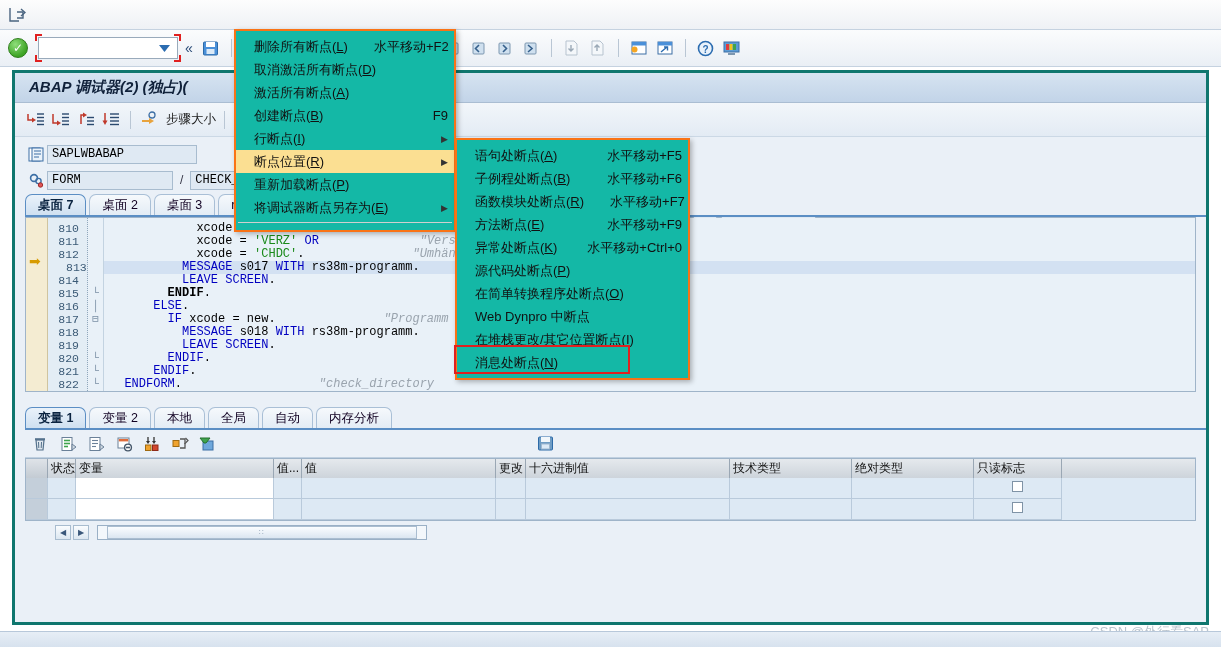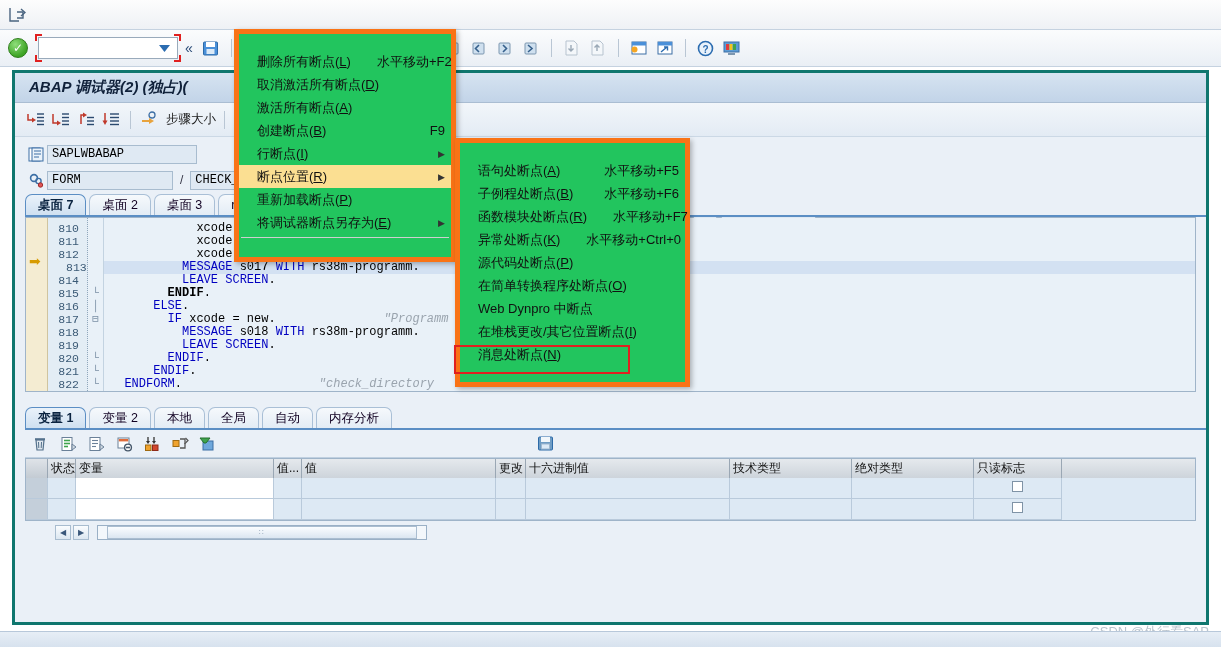--- a/index.html
+++ b/index.html
@@ -172,22 +172,22 @@
   .hscroll { margin:2px 10px 0 10px; display:flex; align-items:center; height:18px; }
   .sbtn { width:16px;height:15px;border:1px solid #a8bccf;background:linear-gradient(#fafcfe,#dce7f1);
           display:flex;align-items:center;justify-content:center;font-size:8px;color:#3a577a;margin-right:2px;}
   .strack { width:330px;height:15px;border:1px solid #9ab0c6;background:#f3f7fb; margin-left:6px;
             display:flex; align-items:center; justify-content:center; }
   .sthumb { width:310px;height:13px;background:linear-gradient(#fbfdff,#dbe6f1);border:1px solid #aabdd0;
             display:flex;align-items:center;justify-content:center;color:#9fb0c1;font-size:8px;letter-spacing:1px;}
 
   
   .menu-pop {
-    position:absolute; background:#22c55e; border:5px solid #f97316;
-    box-shadow: 2px 2px 5px rgba(0,0,0,.28); z-index:50; padding:16px 0;
+    position:absolute; background:#14b8a6; border:2px solid #f97316;
+    box-shadow: 2px 2px 5px rgba(0,0,0,.28); z-index:50; padding:4px 0;
   }
   .mi {
     display:flex; align-items:center; height:23px; padding:0 6px 0 18px;
     font-size:13px; color:#111; white-space:nowrap; position:relative;
   }
   .mi.hl { background:#fbdf92; }
   .mi .lbl { flex:0 0 auto; }
   .mi .acc { margin-left:auto; padding-left:26px; color:#111; }
   .mi .sub { margin-left:auto; padding-left:20px; color:#333; font-size:9px; }
   .msep { height:1px; background:#cfcfcf; margin:3px 2px; }
@@ -691,20 +691,24 @@
       </div>
       <div class="mi">
         <span class="lbl">子例程处断点(<span class="ul">B</span>)</span>
         <span class="acc">水平移动+F6</span>
       </div>
       <div class="mi">
         <span class="lbl">函数模块处断点(<span class="ul">R</span>)</span>
         <span class="acc">水平移动+F7</span>
       </div>
       <div class="mi">
+        <span class="lbl">方法断点(<span class="ul">E</span>)</span>
+        <span class="acc">水平移动+F9</span>
+      </div>
+      <div class="mi">
         <span class="lbl">异常处断点(<span class="ul">K</span>)</span>
         <span class="acc">水平移动+Ctrl+0</span>
       </div>
       <div class="mi">
         <span class="lbl">源代码处断点(<span class="ul">P</span>)</span>
       </div>
       <div class="mi">
         <span class="lbl">在简单转换程序处断点(<span class="ul">O</span>)</span>
       </div>
       <div class="mi">

